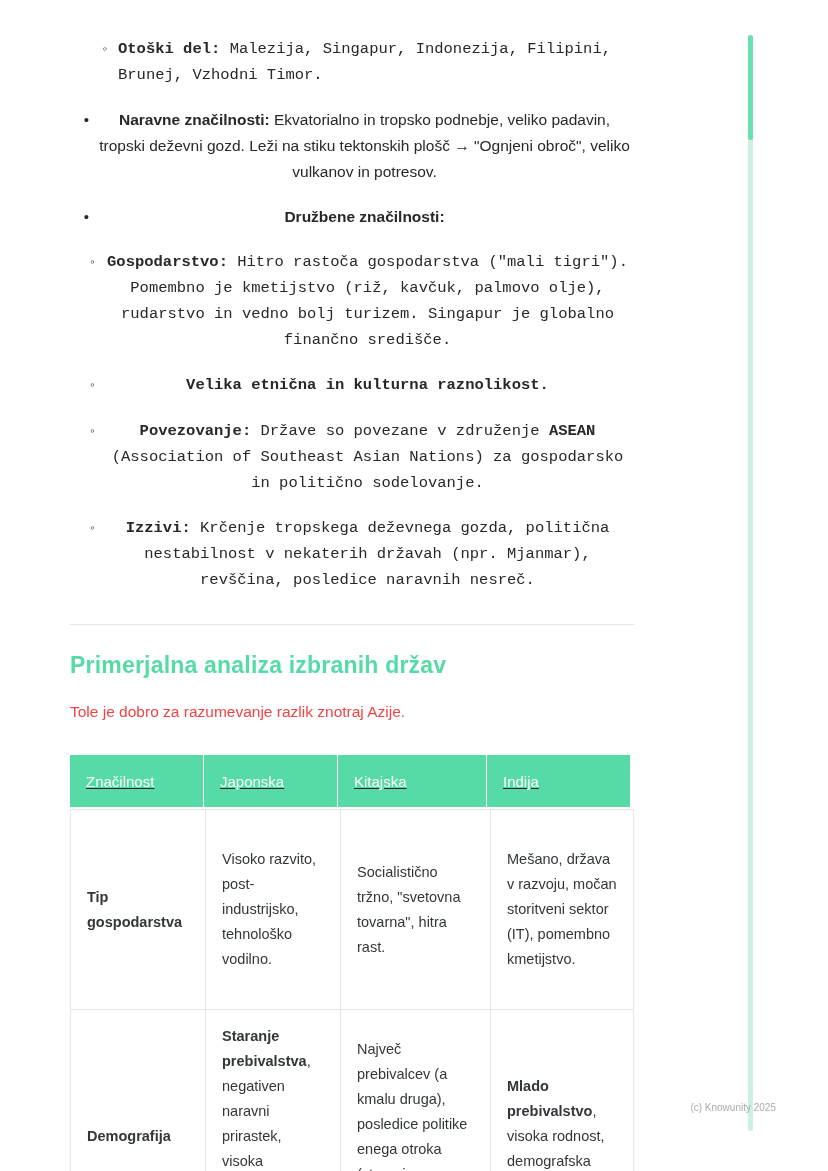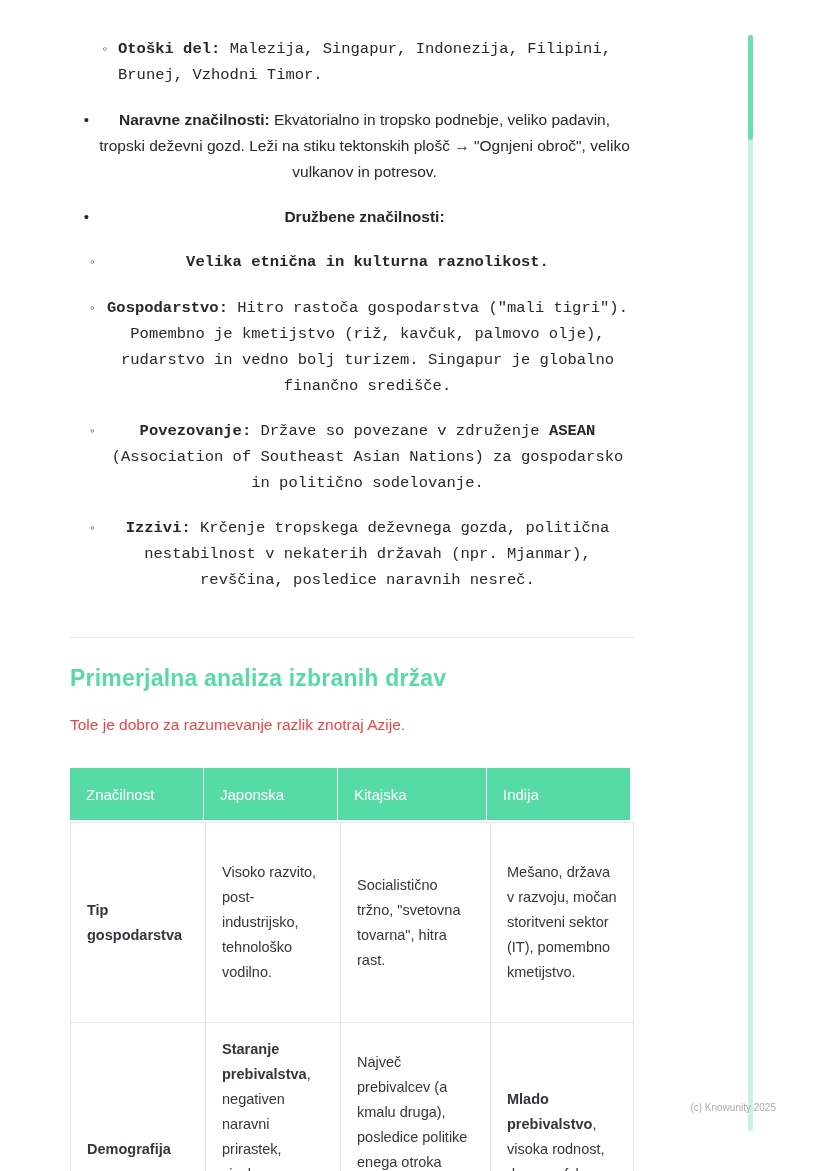--- a/index.html
+++ b/index.html
@@ -16,35 +16,35 @@
   
   .li { display:flex; font-size:15.5px; line-height:26px; margin-bottom:19px; }
   .li .marker { flex:0 0 17px; color:#26282b; }
   .li.level1 { padding-left:8px;text-align:center; }
   .li.level2 { padding-left:31px;font-family:Liberation Mono, monospace; }
   .li.level1 .marker::before { content:"•"; font-size:15px; }
   .li.level2 .marker::before { content:"◦"; font-size:13px; }
   .li .txt { flex:1 1 auto; }
   .bold { font-weight:700; }
   .sublist { margin-top:19px; }
-  .sublist .li:last-child { margin-bottom:17px; }
+  .sublist .li:last-child { margin-bottom:4px; }
 
   
   .divider { border:none; border-top:1px solid #e4e6e9; margin:27px 0 0 0; }
   .section-heading {
     margin:27px 0 0 0;
     font-size:23px; font-weight:700;
     color:#57dba6;
     letter-spacing:0.2px;
   }
   .intro { margin:21px 0 0 0; font-size:15.5px; line-height:24px; color:#ef4444; }
 
   
   .table-wrap { margin-top:31px; width:563px; }
-  .thead { display:flex; gap:1px; }
+  .thead { display:flex; gap:1px;text-decoration:underline; }
   .hcell {
     background:#57dba6; color:#ffffff;
     height:52px; box-sizing:border-box;
     display:flex; align-items:center;
     padding:0 16px; font-size:15px; font-weight:400;
   }
   .hc0 { width:133px; } .hc1 { width:133px; } .hc2 { width:148px; } .hc3 { width:143px; }
 
   table.body { border-collapse:collapse; table-layout:fixed; width:563px; margin-top:2px; }
   table.body td {
@@ -97,25 +97,25 @@
       <span class="txt"><span class="bold">Naravne značilnosti:</span><span> Ekvatorialno in tropsko podnebje, veliko padavin, tropski deževni gozd. Leži na stiku tektonskih plošč → "Ognjeni obroč", veliko vulkanov in potresov.</span></span>
     </div>
 
     <div class="li level1" style="margin-bottom:0;">
       <span class="marker"></span>
       <span class="txt">
         <span class="bold">Družbene značilnosti:</span>
         <div class="sublist" style="margin-left:-42px;">
           <div class="li level2">
             <span class="marker"></span>
-            <span class="txt"><span class="bold">Velika etnična in kulturna raznolikost.</span></span>
+            <span class="txt"><span class="bold">Gospodarstvo:</span><span> Hitro rastoča gospodarstva ("mali tigri"). Pomembno je kmetijstvo (riž, kavčuk, palmovo olje), rudarstvo in vedno bolj turizem. Singapur je globalno finančno središče.</span></span>
           </div>
           <div class="li level2">
             <span class="marker"></span>
-            <span class="txt"><span class="bold">Gospodarstvo:</span><span> Hitro rastoča gospodarstva ("mali tigri"). Pomembno je kmetijstvo (riž, kavčuk, palmovo olje), rudarstvo in vedno bolj turizem. Singapur je globalno finančno središče.</span></span>
+            <span class="txt"><span class="bold">Velika etnična in kulturna raznolikost.</span></span>
           </div>
           <div class="li level2">
             <span class="marker"></span>
             <span class="txt"><span class="bold">Povezovanje:</span><span> Države so povezane v združenje </span><span class="bold">ASEAN</span><span> (Association of Southeast Asian Nations) za gospodarsko in politično sodelovanje.</span></span>
           </div>
           <div class="li level2">
             <span class="marker"></span>
             <span class="txt"><span class="bold">Izzivi:</span><span> Krčenje tropskega deževnega gozda, politična nestabilnost v nekaterih državah (npr. Mjanmar), revščina, posledice naravnih nesreč.</span></span>
           </div>
         </div>

